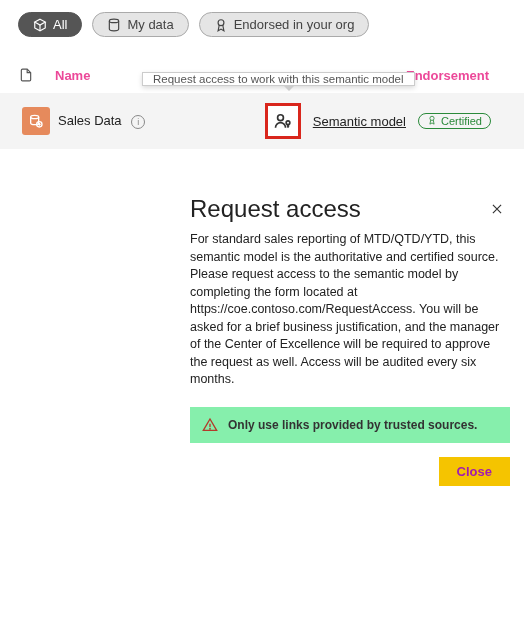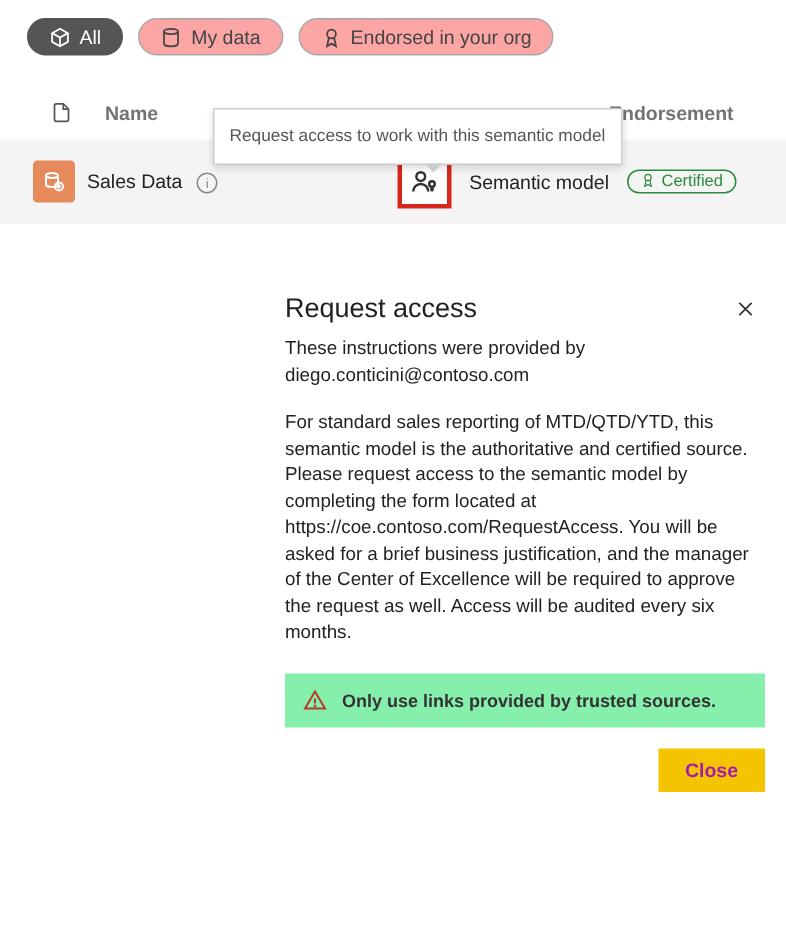--- a/index.html
+++ b/index.html
@@ -19,52 +19,52 @@
     gap: 10px;
     padding: 12px 18px 8px;
   }
   .pill {
     display: inline-flex;
     align-items: center;
     gap: 6px;
     padding: 4px 14px;
     border-radius: 16px;
     border: 1px solid #aaa;
-    background: #fca5a5;
+    background: #e5e5e5;
     color: #444;
     font-size: 13px;
     cursor: pointer;
   }
   .pill.active {
     background: #555;
     color: #fff;
     border-color: #555;
     text-align: center;
   }
   .header-row {
     display: flex;
     align-items: center;
-    padding: 22px 18px 10px 34px;
-    color: #737373;
+    padding: 22px 18px 10px 19px;
+    color: #ec4899;
     font-weight: 600;
     font-size: 13px;
     position: relative;
   }
   .col-icon { width: 36px; }
   .col-name { flex: 1; }
   .col-type { width: 130px; }
   .col-endorse { width: 100px; text-align: left; }
   .tooltip {
     position: absolute;
     top: 72px;
     left: 142px;
     background: #fff;
     border: 1px solid #ccc;
     box-shadow: 0 2px 5px rgba(0,0,0,0.15);
-    padding: 12px 10px;
+    padding: 0 10px;
     font-size: 11.5px;
     color: #555;
     z-index: 5;
   }
   .tooltip::after {
     content: "";
     position: absolute;
     bottom: -6px;
     left: 140px;
     width: 0; height: 0;
@@ -124,21 +124,21 @@
     right: 14px;
     background: #fff;
   }
   .dialog-head {
     display: flex;
     justify-content: space-between;
     align-items: center;
     margin-bottom: 8px;
   }
   .dialog-title {
-    font-size: 18px;
+    font-size: 24px;
     font-weight: 400;
     color: #222;
   }
   .close-x {
     font-size: 16px;
     cursor: pointer;
     padding: 2px 6px;
   }
   .dialog-body {
     font-size: 12.5px;
@@ -240,21 +240,21 @@
   </div>
   <div style="display:flex;align-items:center;">
     <span class="access-box">
       <svg width="20" height="20" viewBox="0 0 24 24" fill="none" stroke="#333" stroke-width="2">
         <circle cx="9" cy="8" r="3.5"></circle>
           <path d="M3 20 a6 6 0 0 1 12 0"></path>
         <circle cx="18" cy="14" r="2.2"></circle>
           <path d="M18 16 v4 M16.5 18 h3"></path>
       </svg>
     </span>
-    <span style="font-size:13px;">Semantic model</span>
+    <span style="font-size:13px;text-decoration:underline;">Semantic model</span>
   </div>
   <div class="col-endorse" style="padding-left:12px;">
     <span class="badge-certified">
       <span>
         <svg width="10" height="10" viewBox="0 0 24 24" fill="none" stroke="currentColor" stroke-width="2">
           <circle cx="12" cy="8" r="5"></circle>
             <path d="M9 12 L7 22 L12 19 L17 22 L15 12"></path>
         </svg>
       </span>
       <span>Certified</span>
@@ -265,21 +265,20 @@
 <div class="dialog">
   <div class="dialog-head">
     <span class="dialog-title">Request access</span>
     <span class="close-x">
       <svg width="14" height="14" viewBox="0 0 24 24" stroke="#333" stroke-width="2">
           <path d="M5 5 L19 19 M19 5 L5 19"></path>
         </svg>
     </span>
   </div>
   <div class="dialog-body">
-    <p>These instructions were provided by diego.conticini@contoso.com</p>
     <p>For standard sales reporting of MTD/QTD/YTD, this semantic model is the authoritative and certified source. Please request access to the semantic model by completing the form located at https://coe.contoso.com/RequestAccess. You will be asked for a brief business justification, and the manager of the Center of Excellence will be required to approve the request as well. Access will be audited every six months.</p>
     <div class="warn-bar">
       <span class="warn-tri">
         <svg width="16" height="16" viewBox="0 0 24 24" fill="none" stroke="currentColor" stroke-width="2">
           <path d="M12 3 L22 20 H2 Z"></path>
             <path d="M12 10 v5"></path>
             <circle cx="12" cy="17.5" r="0.5" fill="currentColor"></circle>
         </svg>
       </span>
       <span>Only use links provided by trusted sources.</span>

